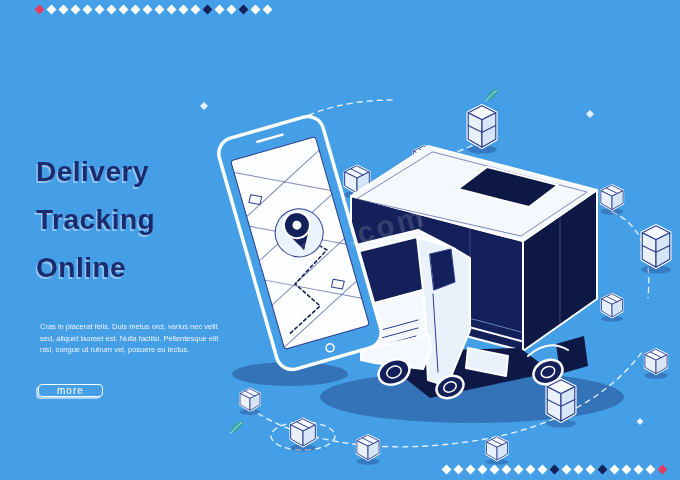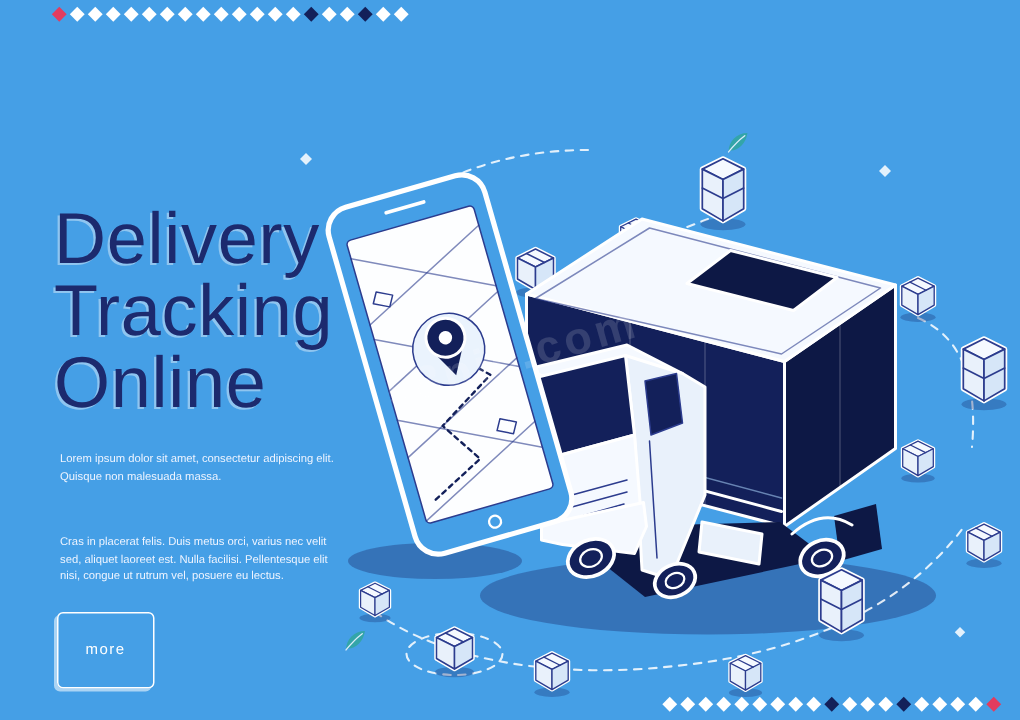--- a/index.html
+++ b/index.html
@@ -6,32 +6,32 @@
   body{font-family:"Liberation Sans",sans-serif;}
   .banner{position:relative;width:680px;height:480px;overflow:hidden;background:var(--bg,#459fe6);}
 
   
   .diamond-row{position:absolute;display:flex;gap:5px;z-index:5;}
   .diamond-row.top{left:36px;top:6px;}
   .diamond-row.bottom{right:14px;bottom:7px;}
   .diamond{width:7px;height:7px;transform:rotate(45deg);display:inline-block;}
 
   
-  .title{position:absolute;left:36px;top:136px;z-index:3;color:var(--title,#1c2a6e);
-         font-size:48px;font-weight:normal;line-height:48px;letter-spacing:.5px;
+  .title{position:absolute;left:36px;top:148px;z-index:3;color:var(--title,#1c2a6e);
+         font-size:28px;font-weight:bold;line-height:48px;letter-spacing:.5px;
          text-shadow:-1.5px 1.5px 0 rgba(255,255,255,.40);}
   .para{position:absolute;left:40px;width:192px;z-index:3;color:#eef4ff;
         font-size:7.5px;line-height:1.55;}
   .para.p1{top:300px;}
-  .para.p2{top:355px;}
+  .para.p2{top:321px;}
   .more-btn{position:absolute;left:38px;top:384px;z-index:3;background:transparent;
         border:1.5px solid #fff;border-radius:4px;color:#fff;font-size:10px;
-        letter-spacing:1px;padding:19px 18px;cursor:pointer;
+        letter-spacing:1px;padding:0 18px;cursor:pointer;
         font-family:"Liberation Sans",sans-serif;
-        box-shadow:-2px 2px 0 rgba(255,255,255,.55);margin-top:24px;}
+        box-shadow:-2px 2px 0 rgba(255,255,255,.55);}
 
   
   .watermark-text{position:absolute;left:255px;top:222px;z-index:4;color:#fff;opacity:.14;
         font-size:30px;font-weight:bold;letter-spacing:3px;transform:rotate(-16deg);
         pointer-events:none;}
   .feather{position:absolute;z-index:4;width:18px;height:18px;opacity:.8;}
   .feather.one{left:483px;top:86px;}
   .feather.two{left:228px;top:418px;}
   .feather-path{fill:var(--teal,#2fa79b);}
 
@@ -107,21 +107,20 @@
       <span class="diamond" style="background: rgb(255, 255, 255);"></span>
       <span class="diamond" style="background: rgb(255, 255, 255);"></span>
       <span class="diamond" style="background: rgb(226, 60, 94);"></span>
     </div>
 
   <div class="title">
     <div>Delivery</div>
     <div>Tracking</div>
     <div>Online</div>
   </div>
-  <div class="para p1">Lorem ipsum dolor sit amet, consectetur adipiscing elit. Quisque non malesuada massa.</div>
   <div class="para p2">Cras in placerat felis. Duis metus orci, varius nec velit sed, aliquet laoreet est. Nulla facilisi. Pellentesque elit nisi, congue ut rutrum vel, posuere eu lectus.</div>
   <button class="more-btn">more</button>
 
   <div class="watermark-text">58pic.com</div>
   <svg class="feather one" viewBox="0 0 20 20">
     <path class="feather-path" d="M3 17 C3 9 9 3 17 3 C16 11 10 16 5 16 L3 17 Z"></path>
     <path d="M3 17 C7 12 11 8 15 5" stroke="#fff" stroke-width="1" fill="none"></path>
   </svg>
   <svg class="feather two" viewBox="0 0 20 20">
     <path class="feather-path" d="M3 17 C3 9 9 3 17 3 C16 11 10 16 5 16 L3 17 Z"></path>

